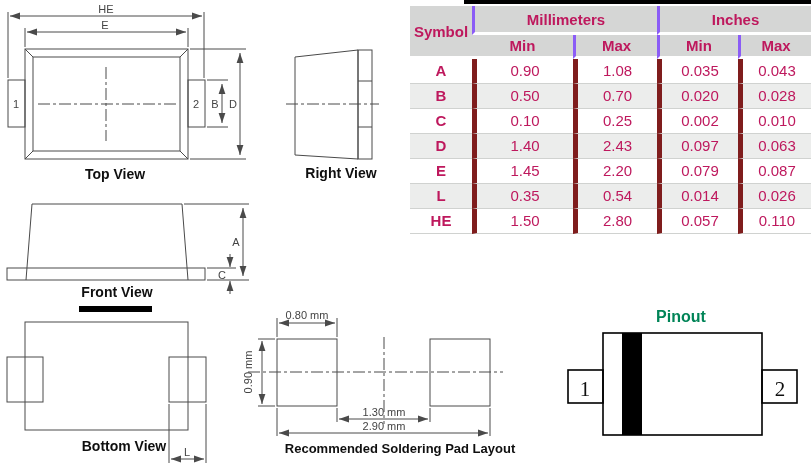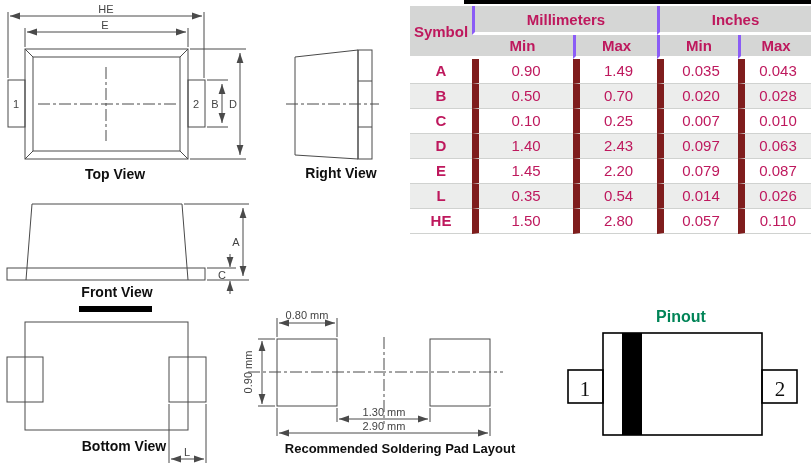--- a/index.html
+++ b/index.html
@@ -18,21 +18,21 @@
   .black-bar{position:absolute;left:464px;top:0;width:347px;height:4px;background:#000;}
   .dim-table-wrap{position:absolute;left:410px;top:6px;width:401px;}
   table{border-collapse:separate;border-spacing:0;width:401px;table-layout:fixed;color:#be185d;}
   thead th{background:#d5d6d5;font-weight:bold;font-size:15px;text-align:center;padding:0;
            border-left:3px solid #8b5cf6;border-bottom:3px solid #fff;}
   thead th:first-child{border-left:none;}
   thead tr.r1 th{height:26px;}
   thead tr.r2 th{height:21px;margin-top:40px;}
   tbody td{font-size:15px;text-align:center;height:24px;padding:0;line-height:24px;
            border-bottom:1px solid #d0d2d0;}
-  tbody td + td{border-left:7px solid #7f1d1d;}
+  tbody td + td{border-left:5px solid #7f1d1d;}
   tbody tr.alt td{background:#ecedec;}
   tbody td.sym{font-weight:bold;}
 </style>
 </head>
 <body>
 
 <div class="page">
 
   <svg width="811" height="466" viewBox="0 0 811 466">
     <defs>
@@ -177,36 +177,36 @@
           <th>Min</th>
           <th>Max</th>
           <th>Min</th>
           <th>Max</th>
         </tr>
       </thead>
       <tbody>
           <tr>
             <td class="sym">A</td>
             <td>0.90</td>
-            <td>1.49</td>
+            <td>1.08</td>
             <td>0.035</td>
             <td>0.043</td>
           </tr>
           <tr class="alt">
             <td class="sym">B</td>
             <td>0.50</td>
             <td>0.70</td>
             <td>0.020</td>
             <td>0.028</td>
           </tr>
           <tr>
             <td class="sym">C</td>
             <td>0.10</td>
             <td>0.25</td>
-            <td>0.007</td>
+            <td>0.002</td>
             <td>0.010</td>
           </tr>
           <tr class="alt">
             <td class="sym">D</td>
             <td>1.40</td>
             <td>2.43</td>
             <td>0.097</td>
             <td>0.063</td>
           </tr>
           <tr>

